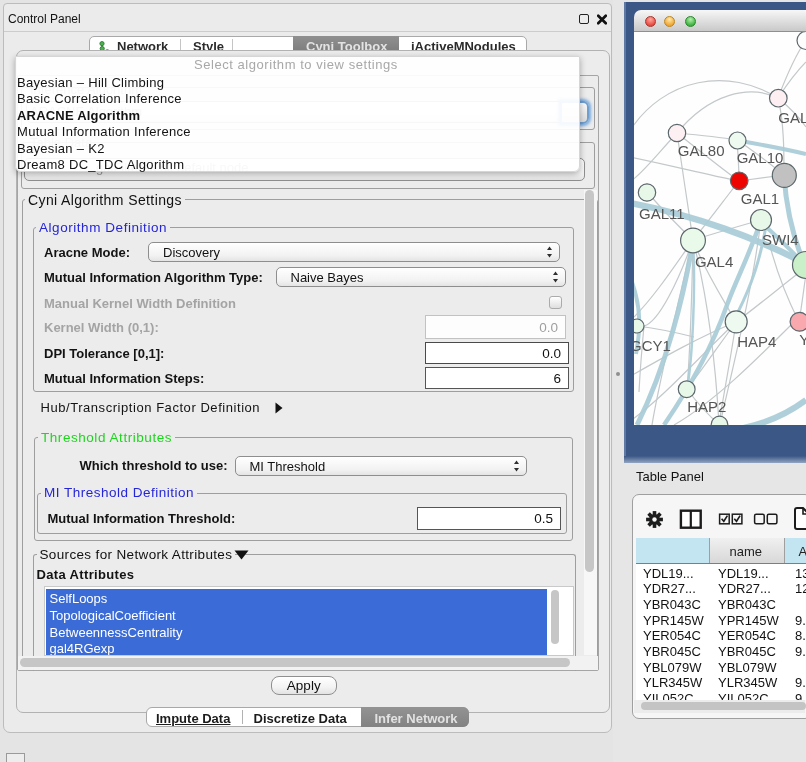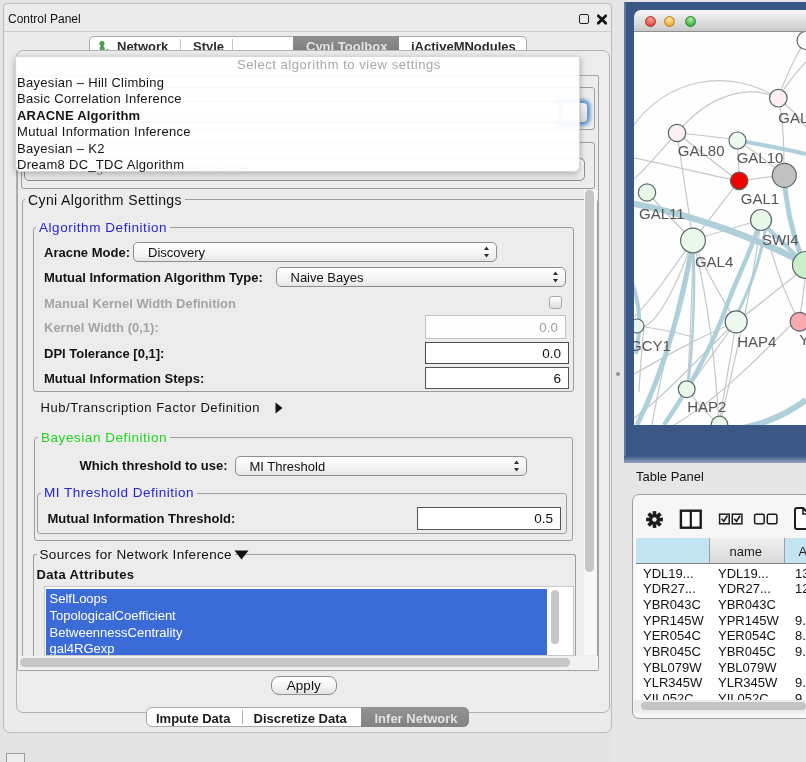--- a/index.html
+++ b/index.html
@@ -53,36 +53,36 @@
 <div class="combo" style="left:560px;top:100.5px;width:29px;height:23px;border-radius:0 6px 6px 0;border:2px solid #6f9fd0;box-shadow:0 0 3px 2px rgba(100,160,220,0.85);background:linear-gradient(#fafafa,#dcdcdc);"></div>
 <div class="gbox" style="left:21px;top:142px;width:574px;height:47px;"></div>
 <div class="combo" style="left:24px;top:158px;width:561px;height:23px;"></div>
 
 <div class="lbl" style="left:30px;top:82px;color:#9a9a9a;">Inference Algorithm</div>
 <div class="lbl" style="left:30px;top:104px;color:#9a9a9a;">ARACNE Algorithm</div>
 <div class="lbl" style="left:30px;top:135px;color:#9a9a9a;">Table Data</div>
 <div class="lbl" style="left:96px;top:160px;color:#9a9a9a;">galFiltered.sif default node</div>
 
 <div class="abs" style="left:15px;top:56px;width:565px;height:116px;background:rgba(255,255,255,0.93);border:1px solid #d6d6d6;border-radius:0 0 6px 6px;box-shadow:0 2px 6px rgba(0,0,0,0.3);box-sizing:border-box;"></div>
-<div class="lbl" style="left:194px;top:56.5px;color:#a8a8a8;letter-spacing:0.55px;margin-left:43px;">Select algorithm to view settings</div>
+<div class="lbl" style="left:194px;top:56.5px;color:#a8a8a8;letter-spacing:0.55px;">Select algorithm to view settings</div>
 <div class="lbl" style="left:17px;top:74.5px;letter-spacing:0.3px;">Bayesian – Hill Climbing</div>
 <div class="lbl" style="left:17px;top:91px;letter-spacing:0.3px;">Basic Correlation Inference</div>
 <div class="lbl bold" style="left:17px;top:107.5px;letter-spacing:0.2px;">ARACNE Algorithm</div>
 <div class="lbl" style="left:17px;top:124px;letter-spacing:0.3px;">Mutual Information Inference</div>
 <div class="lbl" style="left:17px;top:140.5px;letter-spacing:0.3px;">Bayesian – K2</div>
 <div class="lbl" style="left:17px;top:157px;letter-spacing:0.3px;">Dream8 DC_TDC Algorithm</div>
 
 <div class="gbox" style="left:21.5px;top:199px;width:576px;height:471px;"></div>
 <div class="gtitle" style="left:25px;top:194px;font-size:14px;color:#111;letter-spacing:0.4px;">Cyni Algorithm Settings</div>
 
 <div class="gbox" style="left:33px;top:227px;width:540.5px;height:165px;"></div>
 <div class="gtitle" style="left:36px;top:221px;color:#2525d8;letter-spacing:0.55px;text-align:center;">Algorithm Definition</div>
 
 <div class="lbl bold" style="left:44px;top:245px;">Aracne Mode:</div>
-<div class="combo" style="left:133px;top:241.5px;width:364px;height:20px;padding-left:20px;">
+<div class="combo" style="left:148px;top:241.5px;width:412px;height:20px;padding-left:20px;">
     <span class="ct">Discovery</span>
     <svg class="arr" viewBox="0 0 7 14">
       <path d="M3.5 1.5 L6 5 L1 5 Z" fill="#2e2e2e"></path>
       <path d="M3.5 12.5 L6 9 L1 9 Z" fill="#2e2e2e"></path>
     </svg>
   </div>
 
 <div class="lbl bold" style="left:44px;top:269.5px;">Mutual Information Algorithm Type:</div>
 <div class="combo" style="left:275.5px;top:266.5px;width:290px;height:20px;">
     <span class="ct">Naive Bayes</span>
@@ -109,41 +109,41 @@
 <div class="field" style="left:424.5px;top:366.5px;width:144.5px;height:22px;">
     <span class="v">6</span>
   </div>
 
 <div class="lbl" style="left:40.5px;top:400px;letter-spacing:0.55px;">Hub/Transcription Factor Definition</div>
 <svg class="abs" style="left:274.5px;top:401.5px;" width="8" height="12" viewBox="0 0 8 12">
     <path d="M0.5 0.5 L7.5 6 L0.5 11.5 Z" fill="#111"></path>
   </svg>
 
 <div class="gbox" style="left:33.5px;top:436.5px;width:539.5px;height:104px;"></div>
-<div class="gtitle" style="left:38px;top:430.5px;color:#1fd41f;letter-spacing:0.55px;">Bayesian Definition</div>
+<div class="gtitle" style="left:38px;top:430.5px;color:#1fd41f;letter-spacing:0.55px;">Threshold Attributes</div>
 
 <div class="lbl bold" style="left:79.5px;top:457.5px;">Which threshold to use:</div>
 <div class="combo" style="left:234.5px;top:455.5px;width:292.5px;height:20px;">
     <span class="ct">MI Threshold</span>
     <svg class="arr" viewBox="0 0 7 14">
       <path d="M3.5 1.5 L6 5 L1 5 Z" fill="#2e2e2e"></path>
       <path d="M3.5 12.5 L6 9 L1 9 Z" fill="#2e2e2e"></path>
     </svg>
   </div>
 
 <div class="gbox" style="left:36.5px;top:492.5px;width:530px;height:41px;"></div>
 <div class="gtitle" style="left:41px;top:486px;color:#2525d8;letter-spacing:0.5px;">MI Threshold Definition</div>
 
 <div class="lbl bold" style="left:47.5px;top:510.5px;">Mutual Information Threshold:</div>
 <div class="field" style="left:417px;top:506.5px;width:144px;height:23.5px;">
     <span class="v">0.5</span>
   </div>
 
 <div class="abs" style="left:33px;top:554px;width:540.5px;height:116px;border:1px solid #9e9e9e;border-bottom:none;border-radius:3px 3px 0 0;"></div>
-<div class="gtitle" style="left:36.5px;top:548px;color:#111;letter-spacing:0.35px;">Sources for Network Inference</div>
+<div class="gtitle" style="left:36.5px;top:548px;color:#111;letter-spacing:0.35px;">Sources for Network Attributes</div>
 <svg class="abs" style="left:234px;top:550px;" width="15" height="10" viewBox="0 0 15 10">
     <path d="M0.5 0.5 L14.5 0.5 L7.5 9.5 Z" fill="#111"></path>
   </svg>
 
 <div class="lbl bold" style="left:36.5px;top:566.5px;letter-spacing:0.35px;">Data Attributes</div>
 
 <div class="abs" style="left:43.5px;top:586px;width:530px;height:70px;background:#ffffff;border:1px solid #c9c9c9;box-sizing:border-box;overflow:hidden;">
   <div class="abs" style="left:1px;top:2.2px;width:501px;height:67px;background:#3b6bd6;"></div>
   <div class="lbl" style="left:5px;top:4.3px;color:#fff;">SelfLoops</div>
   <div class="lbl" style="left:5px;top:21px;color:#fff;">TopologicalCoefficient</div>
@@ -155,21 +155,21 @@
 <div class="abs" style="left:583.5px;top:189.5px;width:13px;height:465px;background:#f7f7f7;"></div>
 <div class="abs" style="left:585px;top:190px;width:9px;height:382px;background:#c6c6c6;border-radius:4.5px;"></div>
 <div class="abs" style="left:18px;top:655.5px;width:580px;height:14px;background:#f2f2f2;"></div>
 <div class="abs" style="left:20px;top:657.5px;width:550px;height:9px;background:#c6c6c6;border-radius:4.5px;"></div>
 
 <div class="abs" style="left:270.5px;top:675.5px;width:66.5px;height:19px;background:linear-gradient(#ffffff,#f3f3f3 60%,#e2e2e2);border:1px solid #8f8f8f;border-radius:8px;box-sizing:border-box;text-align:center;font-size:13.5px;line-height:17px;color:#111;">Apply</div>
 
 <div class="abs" style="left:146px;top:707px;width:322.5px;height:20px;background:#ffffff;border:1px solid #a8a8a8;border-radius:6px;box-sizing:border-box;"></div>
 <div class="abs" style="left:360.5px;top:707px;width:108px;height:20px;background:linear-gradient(#939393,#828282);border-radius:0 6px 6px 0;"></div>
 <div class="abs" style="left:242px;top:710px;width:1px;height:14px;background:#b2b2b2;"></div>
-<div class="lbl bold" style="left:156px;top:710.5px;color:#1c1c1c;">Impute Data</div>
+<div class="lbl bold" style="left:156px;top:710.5px;color:#1c1c1c;text-decoration:underline;">Impute Data</div>
 <div class="lbl bold" style="left:253.5px;top:710.5px;color:#1c1c1c;">Discretize Data</div>
 <div class="lbl bold" style="left:374.5px;top:710.5px;color:#e2e2e2;">Infer Network</div>
 
 <div class="abs" style="left:6px;top:753px;width:17px;height:12px;background:#ededed;border:1px solid #9a9a9a;"></div>
 
 <div class="abs" style="left:613px;top:0px;width:193px;height:762px;background:#e6e6e6;"></div>
 <div class="abs" style="left:616px;top:372px;width:4px;height:4px;background:#8f8f8f;border-radius:50%;"></div>
 
 <div class="abs" style="left:624px;top:2px;width:182px;height:458px;background:#3b5786;border-left:2px solid #5d79a4;box-sizing:border-box;"></div>
 <div class="abs" style="left:624px;top:456px;width:182px;height:7px;background:linear-gradient(#3b5786,#93a5c0);"></div>

